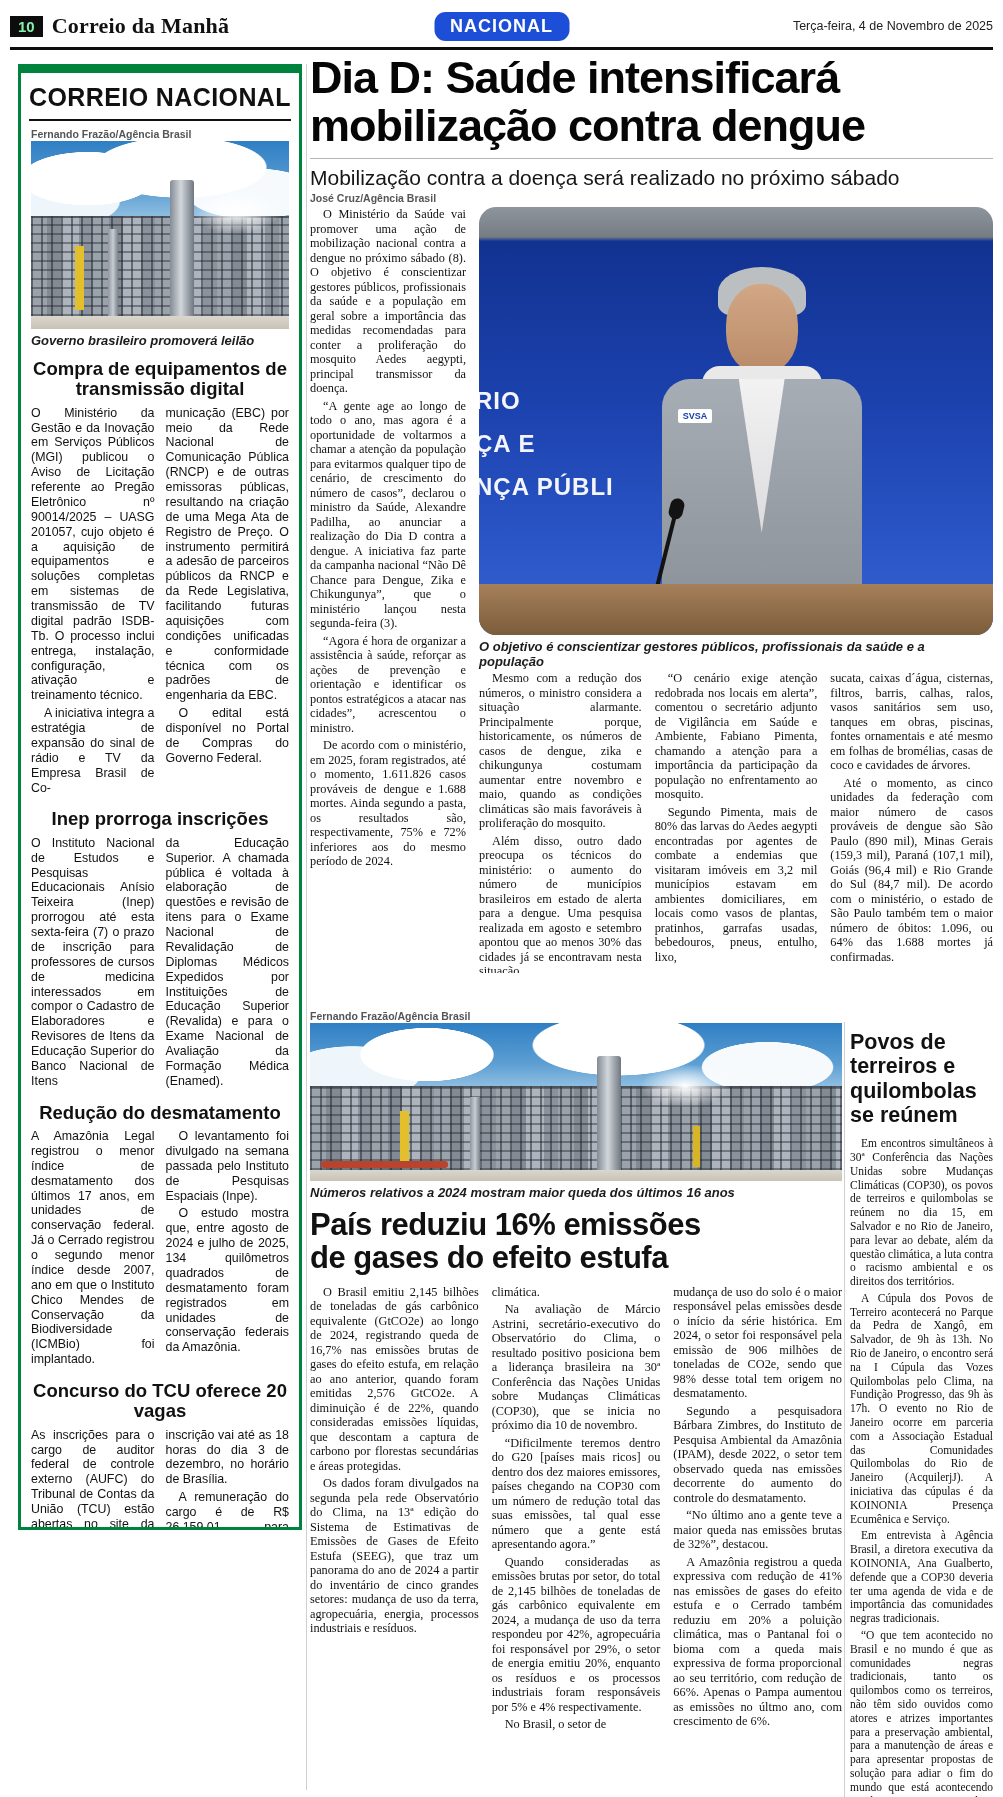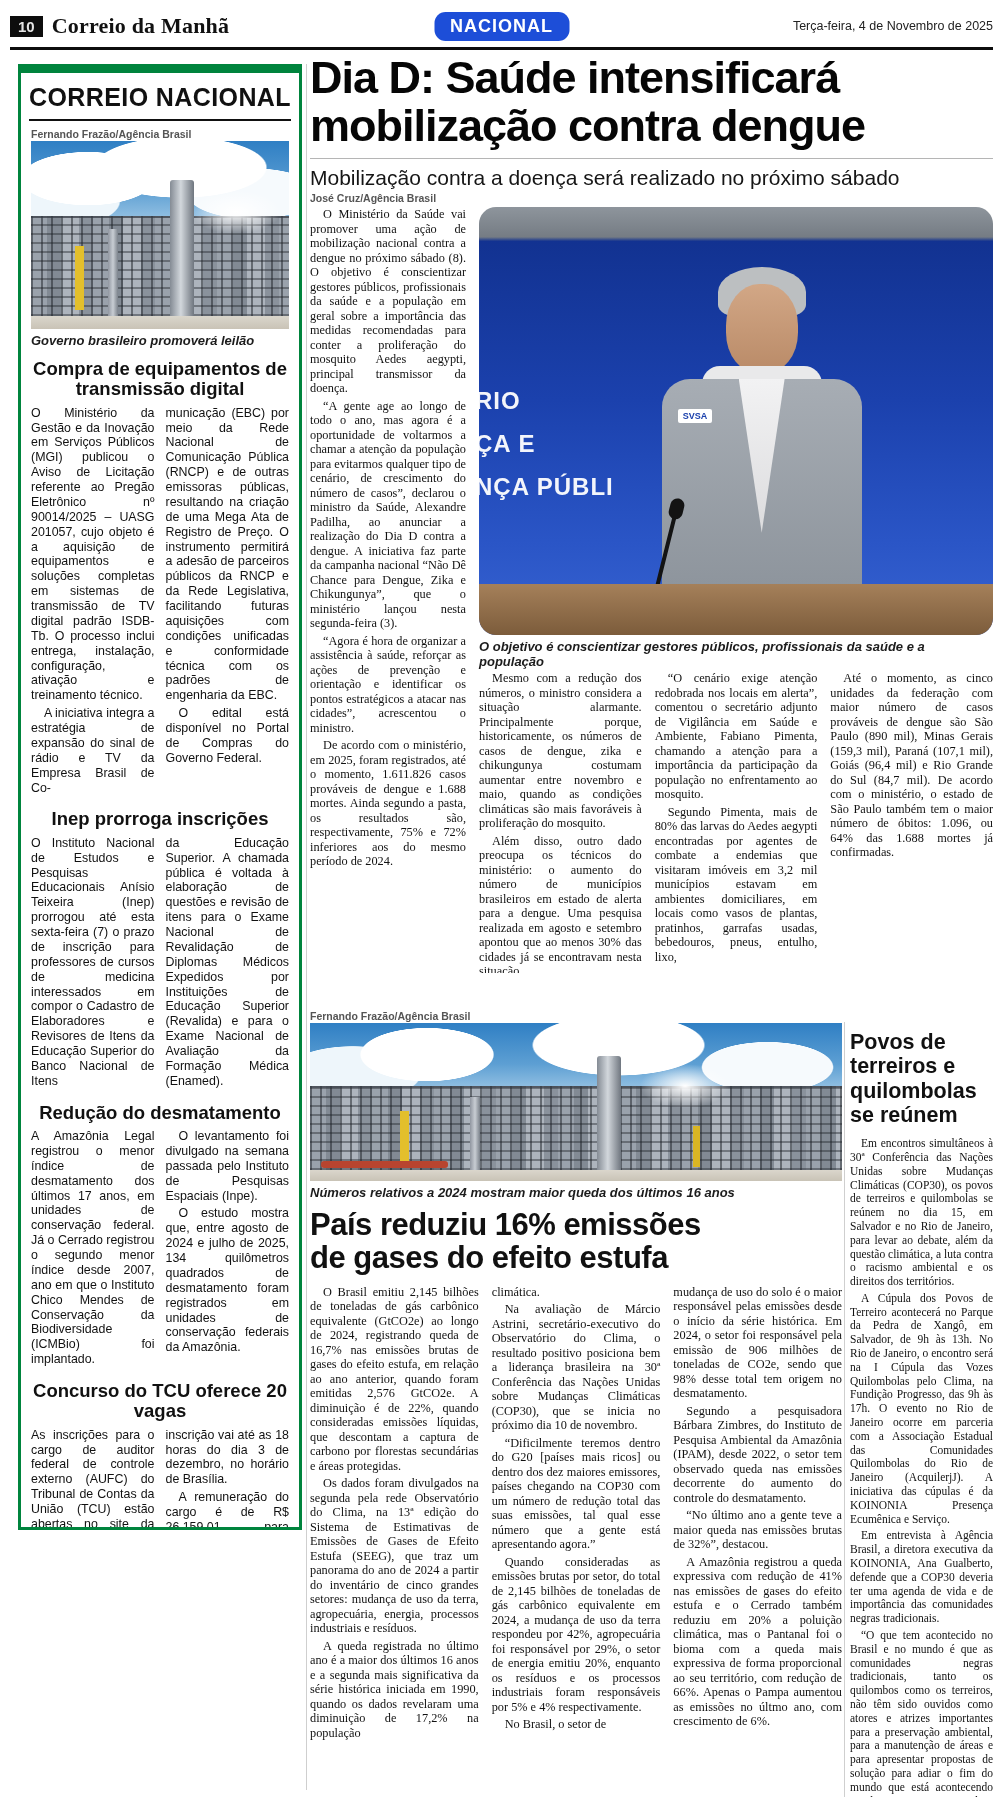--- a/index.html
+++ b/index.html
@@ -1,21 +1,21 @@
 <!DOCTYPE html>
 <html lang="pt-BR"><head>
 <meta charset="utf-8">
 <style>
   html,body{margin:0;padding:0;background:#e9e9e9;}
   .page{position:relative;width:1003px;height:1797px;margin:0 auto;background:#fff;
         overflow:hidden;font-family:"Liberation Sans",sans-serif;color:#111;}
 
   
   .masthead-row{position:absolute;left:10px;right:10px;top:8px;height:36px;display:flex;align-items:center;}
-  .pagenum{background:#0d0d0d;color:#e5e5e5;font-weight:bold;font-size:15px;padding:3px 8px;line-height:1;}
+  .pagenum{background:#0d0d0d;color:#86efac;font-weight:bold;font-size:15px;padding:3px 8px;line-height:1;}
   .masthead{font-family:"Liberation Serif",serif;font-weight:bold;font-size:22px;margin-left:9px;letter-spacing:.2px;}
   .section-badge{position:absolute;left:50%;transform:translateX(-50%);background:#1d4ed8;color:#fff;
                  font-weight:bold;font-size:18px;padding:4px 16px;letter-spacing:1px;border-radius:11px;}
   .date{margin-left:auto;font-size:12.5px;color:#222;}
   .header-rule{position:absolute;left:10px;right:10px;top:47px;border-top:3px solid #0d0d0d;}
 
   .v-rule{position:absolute;width:1px;background:#cfcfcf;}
   .v-rule-1{left:306px;top:64px;height:1726px;}
   .v-rule-2{left:844px;top:1022px;height:775px;}
 
@@ -243,20 +243,21 @@
         <div class="m-cols3">
           <div class="serif">
             <p class="ind">Mesmo com a redução dos números, o ministro considera a situação alarmante. Principalmente porque, historicamente, os números de casos de dengue, zika e chikungunya costumam aumentar entre novembro e maio, quando as condições climáticas são mais favoráveis à proliferação do mosquito.</p>
             <p class="ind">Além disso, outro dado preocupa os técnicos do ministério: o aumento do número de municípios brasileiros em estado de alerta para a dengue. Uma pesquisa realizada em agosto e setembro apontou que ao menos 30% das cidades já se encontravam nesta situação.</p>
           </div>
           <div class="serif">
             <p class="ind">“O cenário exige atenção redobrada nos locais em alerta”, comentou o secretário adjunto de Vigilância em Saúde e Ambiente, Fabiano Pimenta, chamando a atenção para a importância da participação da população no enfrentamento ao mosquito.</p>
             <p class="ind">Segundo Pimenta, mais de 80% das larvas do Aedes aegypti encontradas por agentes de combate a endemias que visitaram imóveis em 3,2 mil municípios estavam em ambientes domiciliares, em locais como vasos de plantas, pratinhos, garrafas usadas, bebedouros, pneus, entulho, lixo,</p>
           </div>
           <div class="serif">
+            <p>sucata, caixas d´água, cisternas, filtros, barris, calhas, ralos, vasos sanitários sem uso, tanques em obras, piscinas, fontes ornamentais e até mesmo em folhas de bromélias, casas de coco e cavidades de árvores.</p>
             <p class="ind">Até o momento, as cinco unidades da federação com maior número de casos prováveis de dengue são São Paulo (890 mil), Minas Gerais (159,3 mil), Paraná (107,1 mil), Goiás (96,4 mil) e Rio Grande do Sul (84,7 mil). De acordo com o ministério, o estado de São Paulo também tem o maior número de óbitos: 1.096, ou 64% das 1.688 mortes já confirmadas.</p>
           </div>
         </div>
       </div>
     </div>
   </section>
 
   <section class="second-art">
     <div class="credit">Fernando Frazão/Agência Brasil</div>
     <div class="photo-industry big-photo">
@@ -268,21 +269,20 @@
       <div class="ph-pipe-r"></div>
       <div class="ph-ground"></div>
     </div>
     <div class="caption">Números relativos a 2024 mostram maior queda dos últimos 16 anos</div>
     <h2>País reduziu 16% emissões de gases do efeito estufa</h2>
 
     <div class="s-cols">
       <div class="serif">
         <p class="ind">O Brasil emitiu 2,145 bilhões de toneladas de gás carbônico equivalente (GtCO2e) ao longo de 2024, registrando queda de 16,7% nas emissões brutas de gases do efeito estufa, em relação ao ano anterior, quando foram emitidas 2,576 GtCO2e. A diminuição é de 22%, quando consideradas emissões líquidas, que descontam a captura de carbono por florestas secundárias e áreas protegidas.</p>
         <p class="ind">Os dados foram divulgados na segunda pela rede Observatório do Clima, na 13ª edição do Sistema de Estimativas de Emissões de Gases de Efeito Estufa (SEEG), que traz um panorama do ano de 2024 a partir do inventário de cinco grandes setores: mudança de uso da terra, agropecuária, energia, processos industriais e resíduos.</p>
-        <p class="ind">A queda registrada no último ano é a maior dos últimos 16 anos e a segunda mais significativa da série histórica iniciada em 1990, quando os dados revelaram uma diminuição de 17,2% na população</p>
       </div>
       <div class="serif">
         <p>climática.</p>
         <p class="ind">Na avaliação de Márcio Astrini, secretário-executivo do Observatório do Clima, o resultado positivo posiciona bem a liderança brasileira na 30ª Conferência das Nações Unidas sobre Mudanças Climáticas (COP30), que se inicia no próximo dia 10 de novembro.</p>
         <p class="ind">“Dificilmente teremos dentro do G20 [países mais ricos] ou dentro dos dez maiores emissores, países chegando na COP30 com um número de redução total das suas emissões, tal qual esse número que a gente está apresentando agora.”</p>
         <p class="ind">Quando consideradas as emissões brutas por setor, do total de 2,145 bilhões de toneladas de gás carbônico equivalente em 2024, a mudança de uso da terra respondeu por 42%, agropecuária foi responsável por 29%, o setor de energia emitiu 20%, enquanto os resíduos e os processos industriais foram responsáveis por 5% e 4% respectivamente.</p>
         <p class="ind">No Brasil, o setor de</p>
       </div>
       <div class="serif">
         <p>mudança de uso do solo é o maior responsável pelas emissões desde o início da série histórica. Em 2024, o setor foi responsável pela emissão de 906 milhões de toneladas de CO2e, sendo que 98% desse total tem origem no desmatamento.</p>

